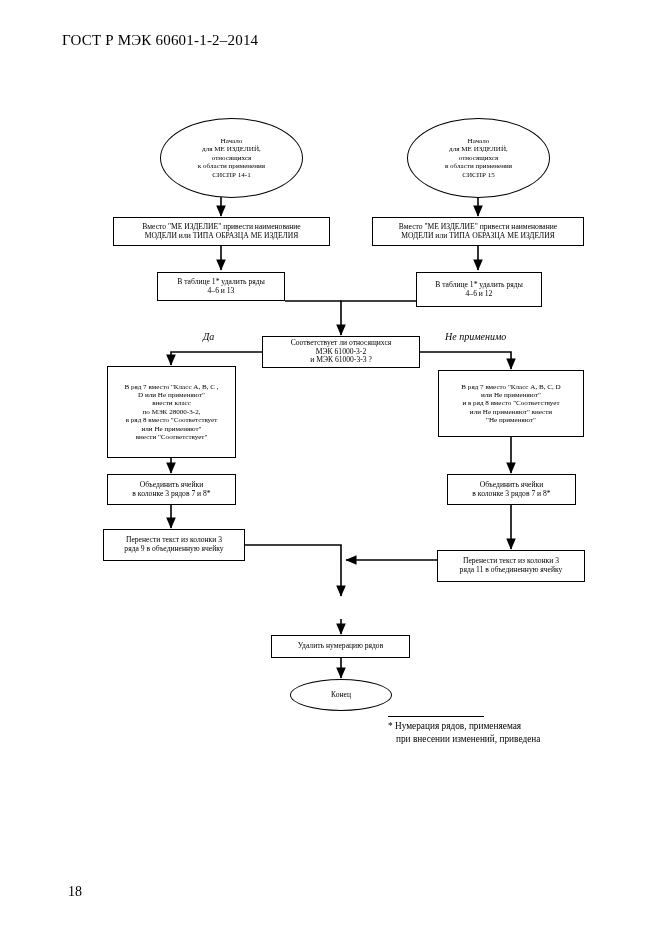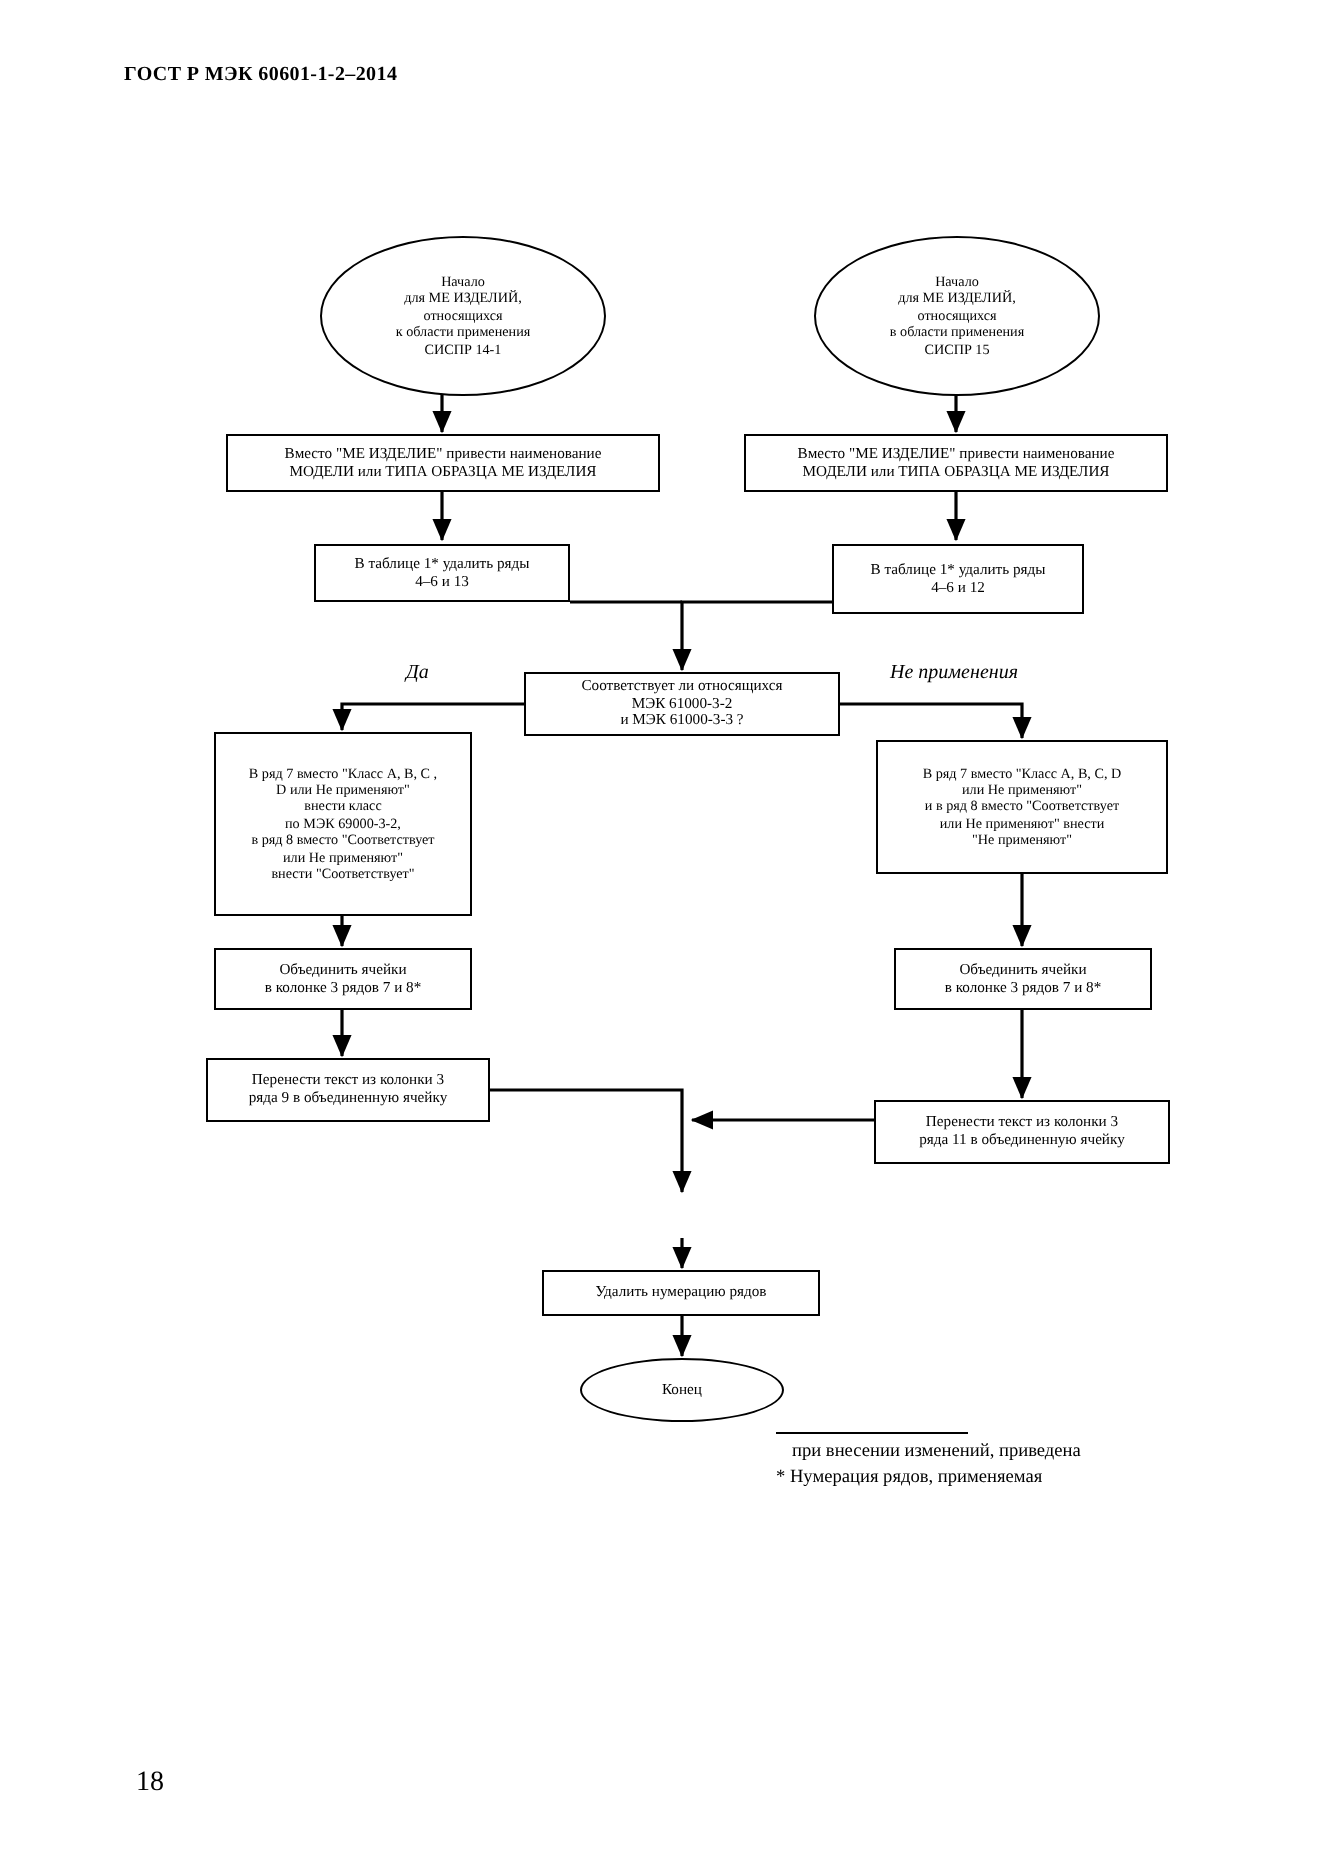--- a/index.html
+++ b/index.html
@@ -19,22 +19,22 @@
     position: absolute;
     inset: 0;
     width: 661px;
     height: 935px;
   }
   .doc-header {
     position: absolute;
     left: 62px;
     top: 32px;
     font-family: "Liberation Serif", serif;
-    font-weight: bold;
-    font-size: 10px;
+    font-weight: normal;
+    font-size: 15px;
     letter-spacing: 0.2px;
     white-space: nowrap;
   }
   .page-number {
     position: absolute;
     left: 68px;
     top: 884px;
     font-family: "Liberation Serif", serif;
     font-size: 14px;
   }
@@ -202,24 +202,24 @@
 
     <div class="node box f75" style="left:416px; top:272px; width:126px; height:35px;">
       <span class="txt"><span>В таблице 1* удалить ряды</span><br><span>4–6 и 12</span></span>
     </div>
 
     <div class="node box f75" style="left:262px; top:336px; width:158px; height:32px;">
       <span class="txt"><span>Соответствует ли относящихся</span><br><span>МЭК 61000-3-2</span><br><span>и МЭК 61000-3-3 ?</span></span>
     </div>
 
     <span class="edge-label" style="left:201px; top:331px;">Да</span>
-    <span class="edge-label" style="left:443px; top:331px;">Не применения</span>
+    <span class="edge-label" style="left:443px; top:331px;">Не применимо</span>
 
     <div class="node box f7" style="left:107px; top:366px; width:129px; height:92px;">
-      <span class="txt"><span>В ряд 7 вместо "Класс A, B, C ,</span><br><span>D или Не применяют"</span><br><span>внести класс</span><br><span>по МЭК 69000-3-2,</span><br><span>в ряд 8 вместо "Соответствует</span><br><span>или Не применяют"</span><br><span>внести "Соответствует"</span></span>
+      <span class="txt"><span>В ряд 7 вместо "Класс A, B, C ,</span><br><span>D или Не применяют"</span><br><span>внести класс</span><br><span>по МЭК 28000-3-2,</span><br><span>в ряд 8 вместо "Соответствует</span><br><span>или Не применяют"</span><br><span>внести "Соответствует"</span></span>
     </div>
 
     <div class="node box f7" style="left:438px; top:370px; width:146px; height:67px;">
       <span class="txt"><span>В ряд 7 вместо "Класс A, B, C, D</span><br><span>или Не применяют"</span><br><span>и в ряд 8 вместо "Соответствует</span><br><span>или Не применяют" внести</span><br><span>"Не применяют"</span></span>
     </div>
 
     <div class="node box f75" style="left:107px; top:474px; width:129px; height:31px;">
       <span class="txt"><span>Объединить ячейки</span><br><span>в колонке 3 рядов 7 и 8*</span></span>
     </div>
 
@@ -239,21 +239,21 @@
     <div class="node ellipse f75" style="left:290px; top:679px; width:102px; height:32px;">
       <span class="txt">Конец</span>
     </div>
 
     <div class="node box f75" style="left:271px; top:635px; width:139px; height:23px;">
       <span class="txt">Удалить нумерацию рядов</span>
     </div>
 
     <div class="footnote">
       <div class="fn-line"></div>
+      <span class="fn-row">* Нумерация рядов, применяемая</span>
       <span class="fn-row fn-ind1">при внесении изменений, приведена</span>
-      <span class="fn-row">* Нумерация рядов, применяемая</span>
     </div>
 
 
   </div>
 
   <div class="page-number">18</div>
 </div>
 
 </body></html>

